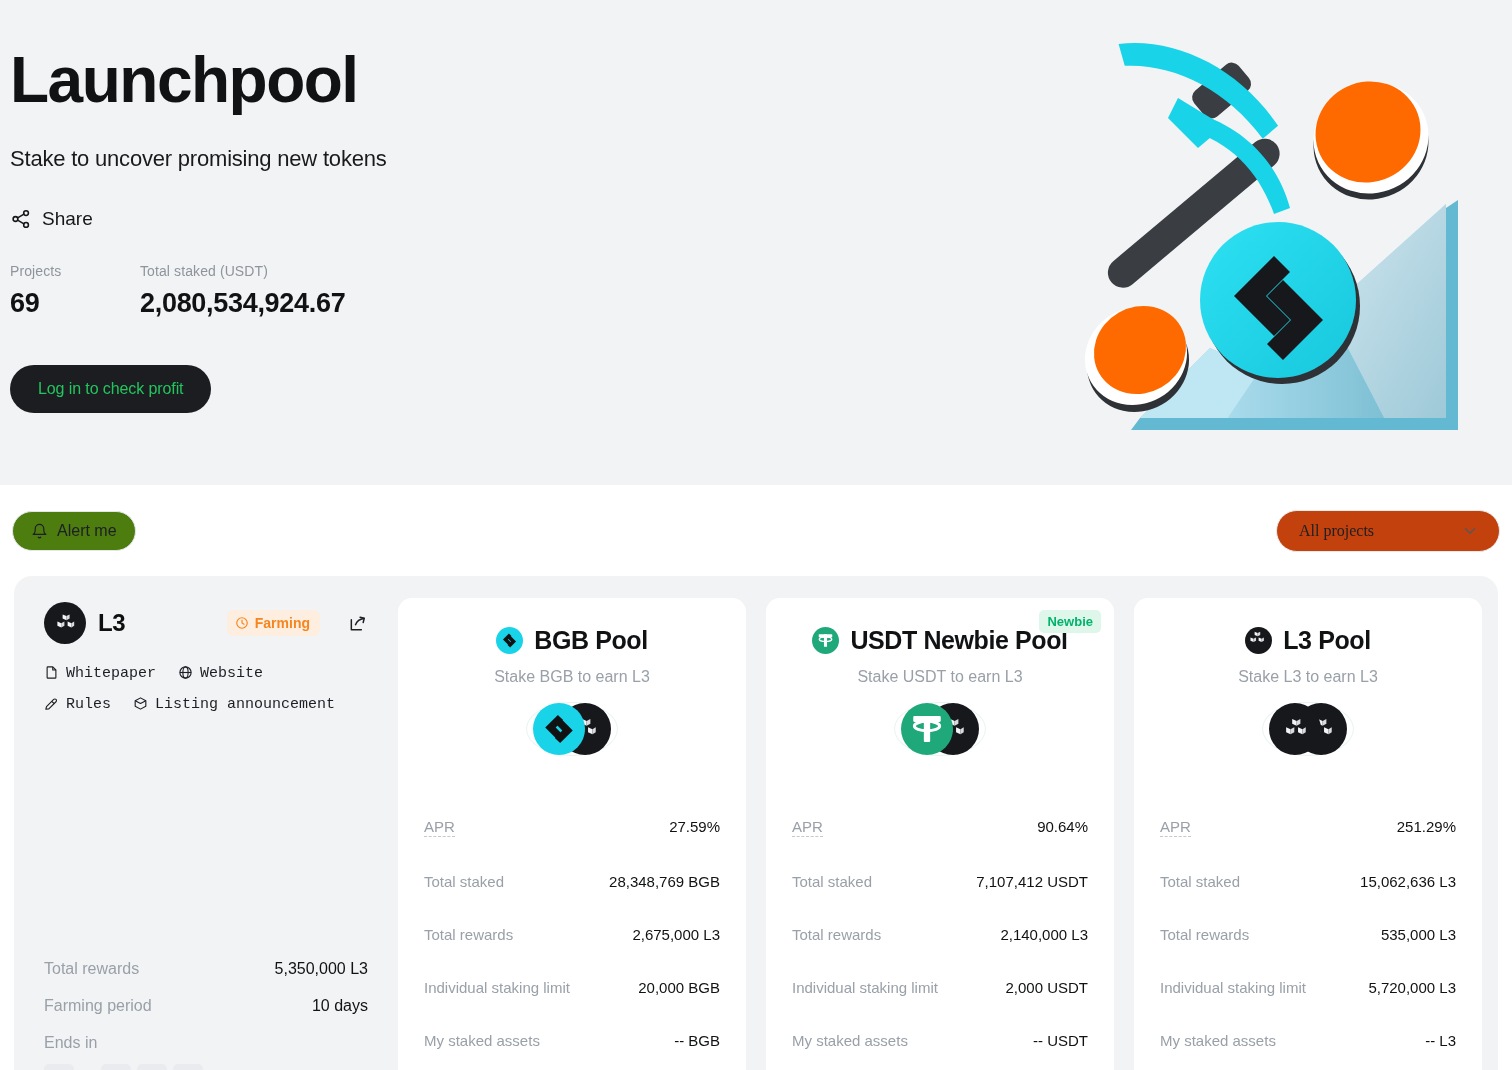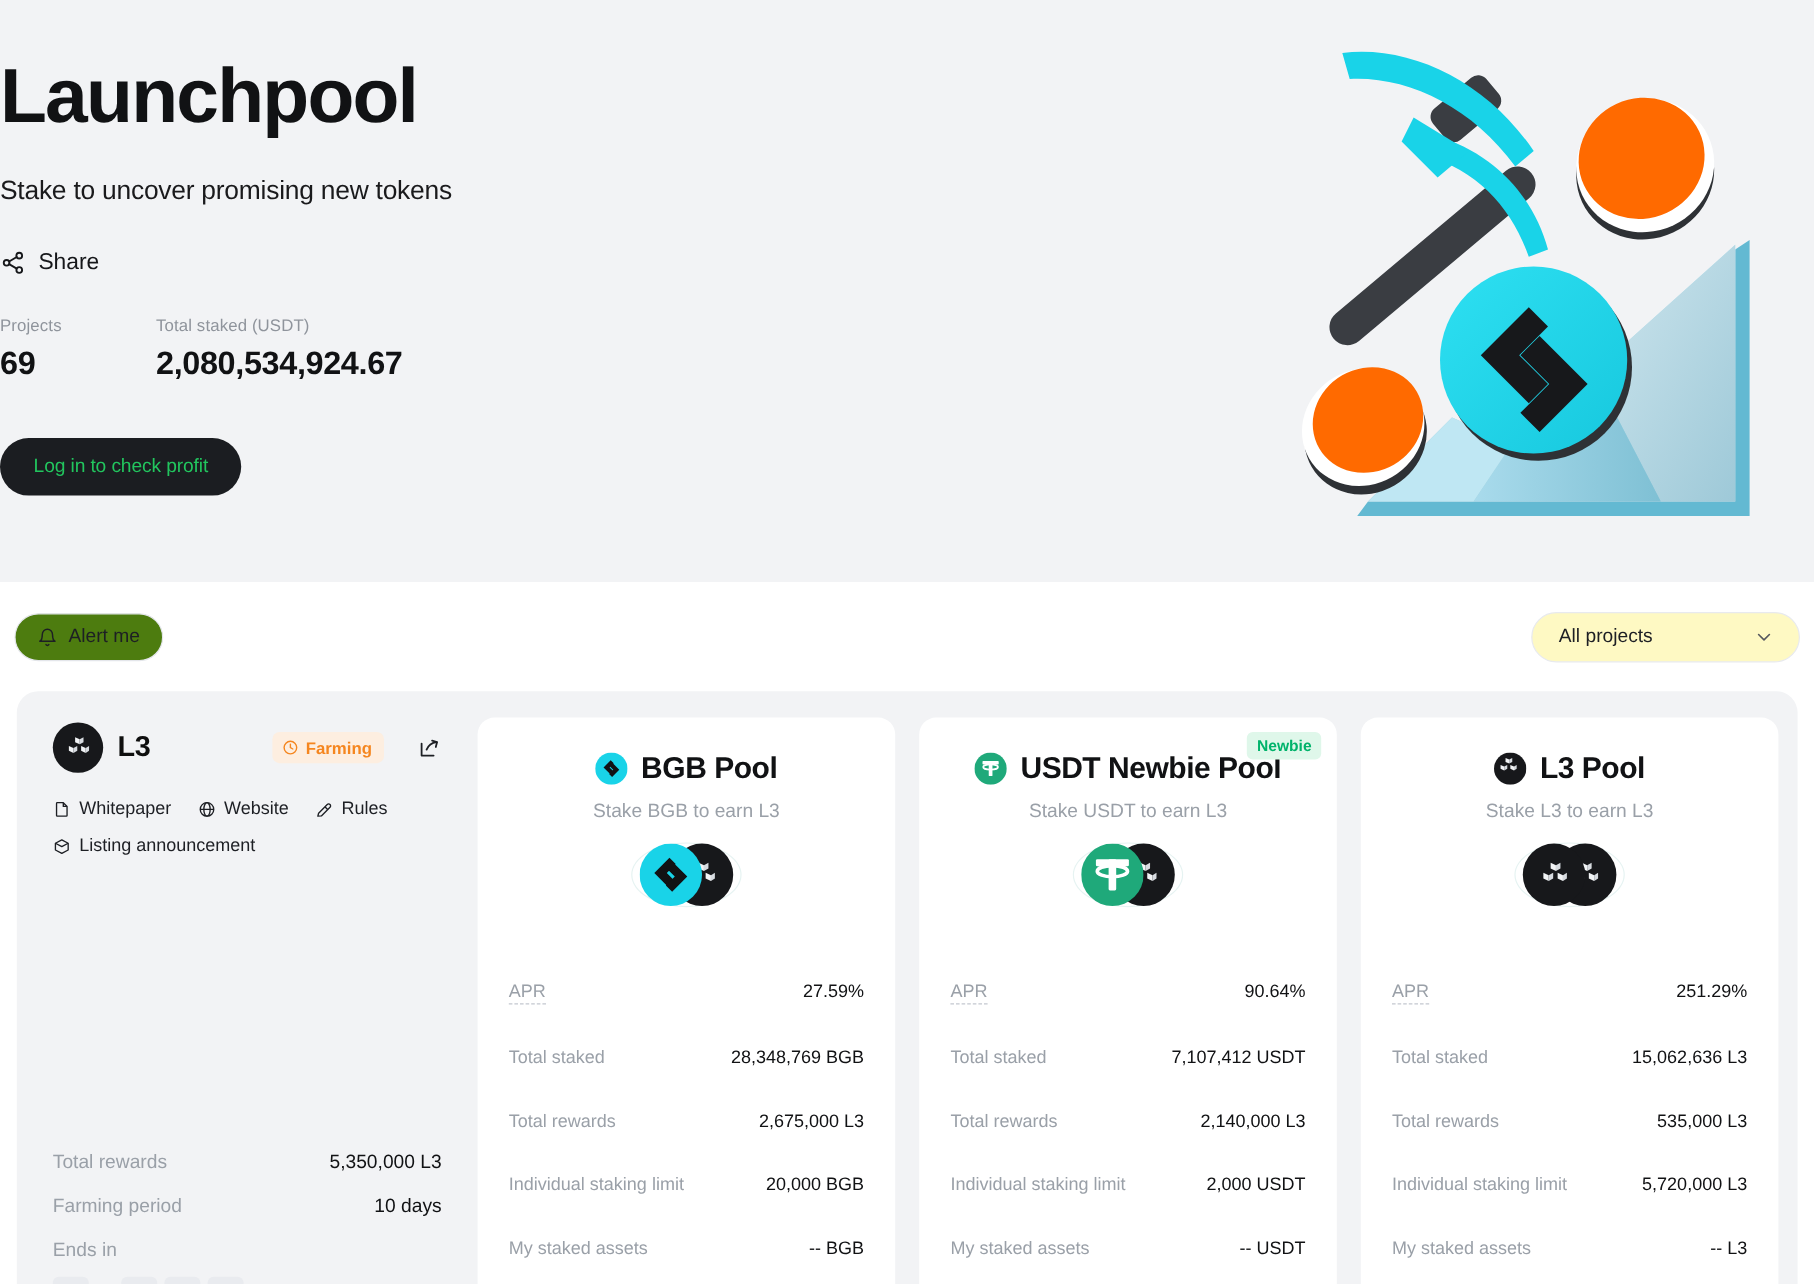--- a/index.html
+++ b/index.html
@@ -12,21 +12,21 @@
   }
   .page { position: relative; width: 1512px; height: 1070px; }
 
   
   .hero {
     position: relative;
     height: 485px;
     background: #f2f3f5;
     overflow: hidden;
   }
-  .hero-inner { position: absolute; left: 0; top: 0; width: 900px; }
+  .hero-inner { position: absolute; left: 10px; top: 0; width: 900px; }
   .hero-title {
     font-size: 64px;
     font-weight: 700;
     letter-spacing: -1.5px;
     line-height: 1;
     margin-top: 48px;
     color: #111214;
   }
   .hero-sub {
     font-size: 22px;
@@ -96,28 +96,29 @@
     padding: 0 18px;
     font-size: 16px;
     color: #1d1f24;
     cursor: pointer;
     font-family: "Liberation Sans", sans-serif;
   }
   .spacer { flex: 1; }
   .projects-select {
     display: flex; align-items: center; justify-content: space-between;
     border: 1px solid #e8eaee;
-    background: #fef9c3;
+    background: #c2410c;
     border-radius: 22px;
     height: 42px;
     width: 224px;
     padding: 0 20px 0 22px;
     font-size: 16px;
     color: #1d1f24;
     cursor: pointer;
+    font-family: Liberation Serif, serif;
   }
 
   
   .panel {
     position: absolute;
     left: 14px; top: 576px;
     width: 1484px;
     height: 520px;
     background: #f2f3f5;
     border-radius: 18px;
@@ -153,22 +154,22 @@
   }
   .share-sq { margin-left: 16px; cursor: pointer; display: flex; }
 
   .proj-links {
     margin-top: 21px;
     display: flex; flex-wrap: wrap;
     column-gap: 22px; row-gap: 14px;
     max-width: 300px;
   }
   .proj-link {
-    display: flex; align-items: flex-end; gap: 7px;
-    font-size: 15px; color: #1d1f24; cursor: pointer;
+    display: flex; align-items: flex-start; gap: 7px;
+    font-size: 15px; color: #1d1f24; cursor: pointer; font-family: Liberation Mono, monospace;
   }
 
   .proj-stats { margin-top: auto; padding-bottom: 4px; }
   .proj-row {
     display: flex; justify-content: space-between; align-items: baseline;
     font-size: 16px;
     margin-bottom: 19px;
   }
   .proj-row .k { color: #9aa0a8; }
   .proj-row .v { color: #111214; }

